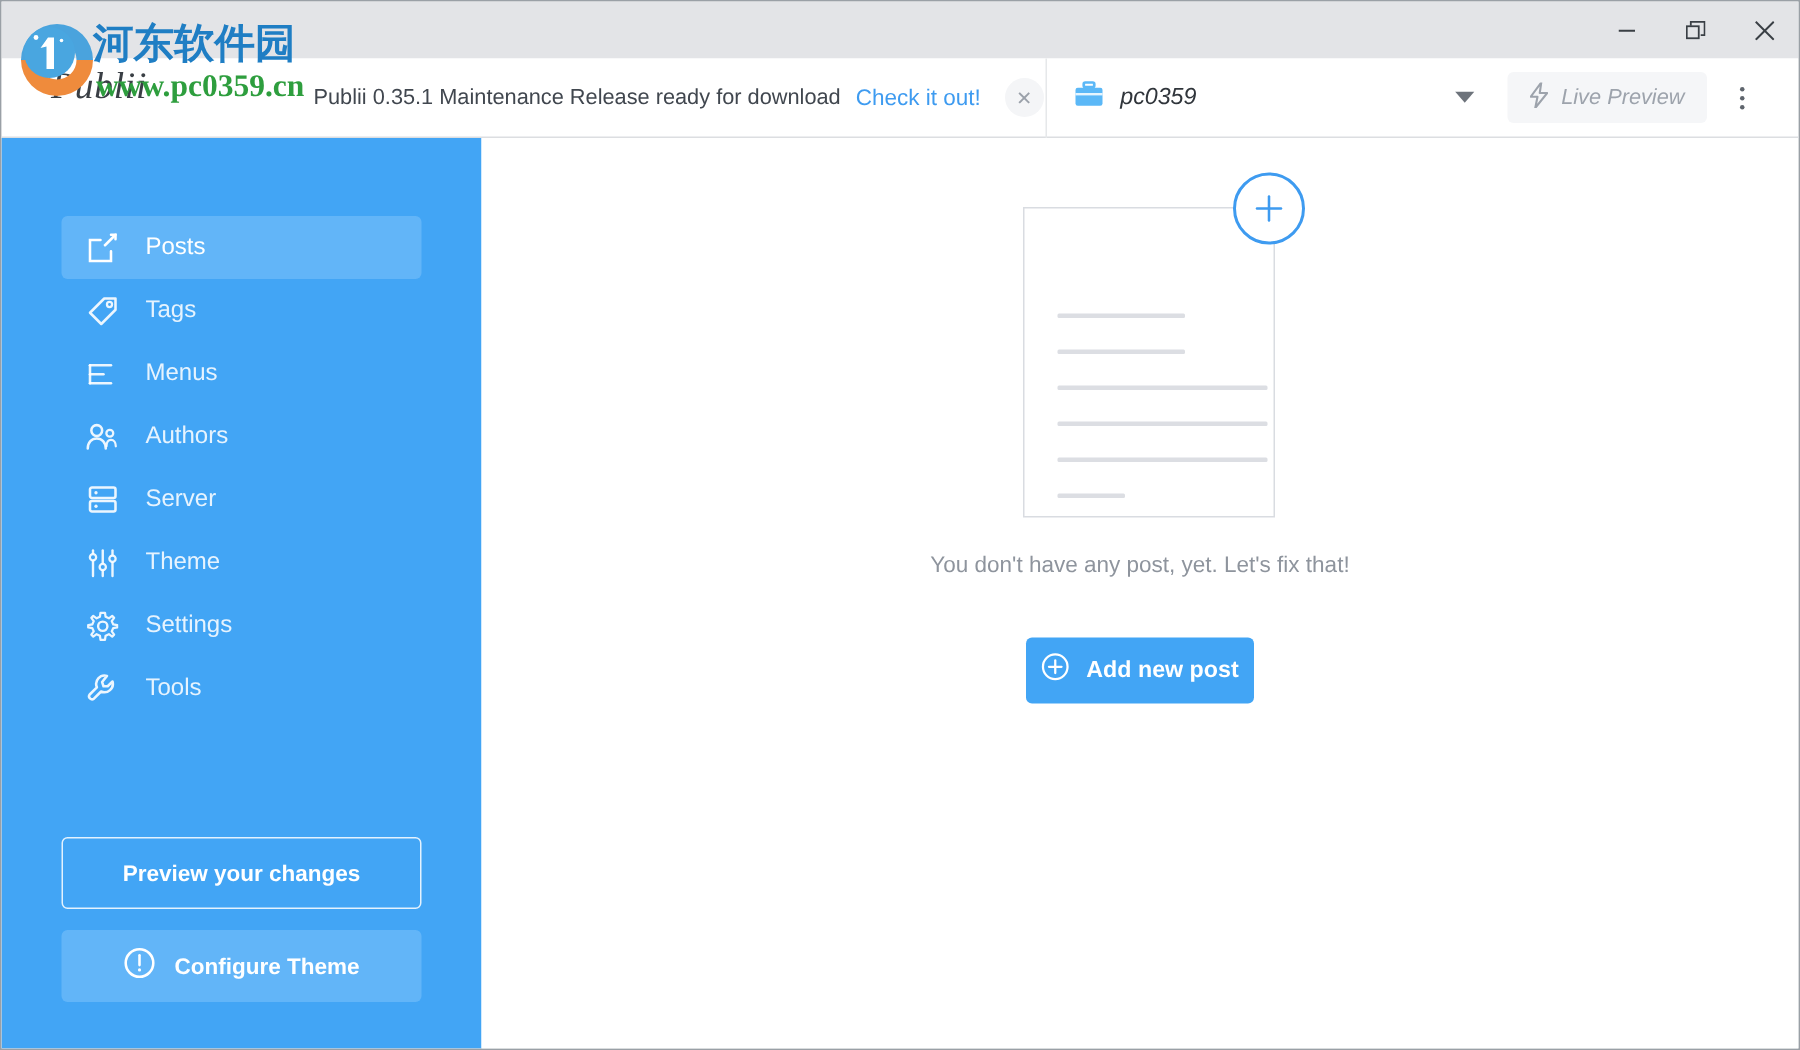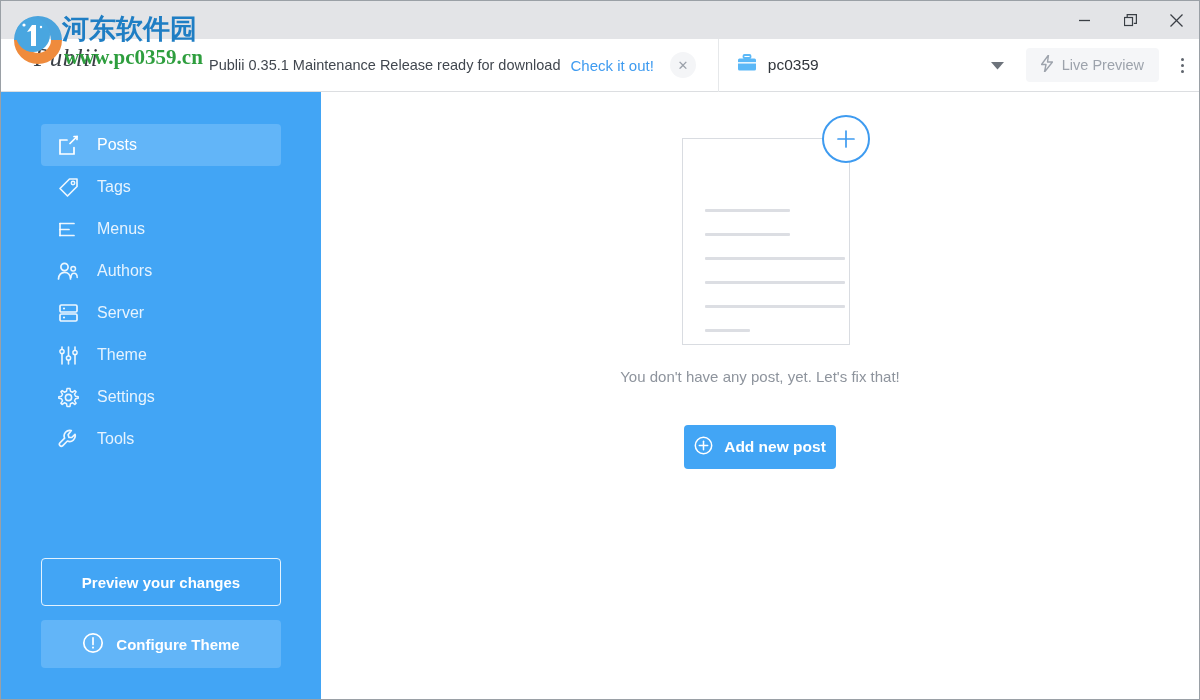--- a/index.html
+++ b/index.html
@@ -96,21 +96,22 @@
     color: #9ba1aa;
     font-size: 13px;
     margin-left: 6px;
   }
 
   .toolbar-right {
     display: flex;
     align-items: center;
     height: 53px;
     margin-left: auto;
-    padding-right: 0;
+    padding-right: 21px;
+    font-style: italic;
   }
   .site-sel {
     display: flex;
     align-items: center;
     gap: 11px;
     height: 53px;
     padding: 0 14px 0 18px;
     border-left: 1px solid #e6e8ea;
     min-width: 300px;
   }
@@ -150,20 +151,21 @@
   
   .sidebar {
     position: absolute;
     top: 91px; left: 0;
     width: 320px;
     height: 607px;
     background: #42a5f5;
   }
   .nav {
     padding-top: 32px;
+    margin-top: 20px;
   }
   .nav-item {
     display: flex;
     align-items: center;
     gap: 17px;
     height: 42px;
     margin: 0 40px 0 40px;
     padding-left: 15px;
     border-radius: 4px;
     color: rgba(255,255,255,0.87);

